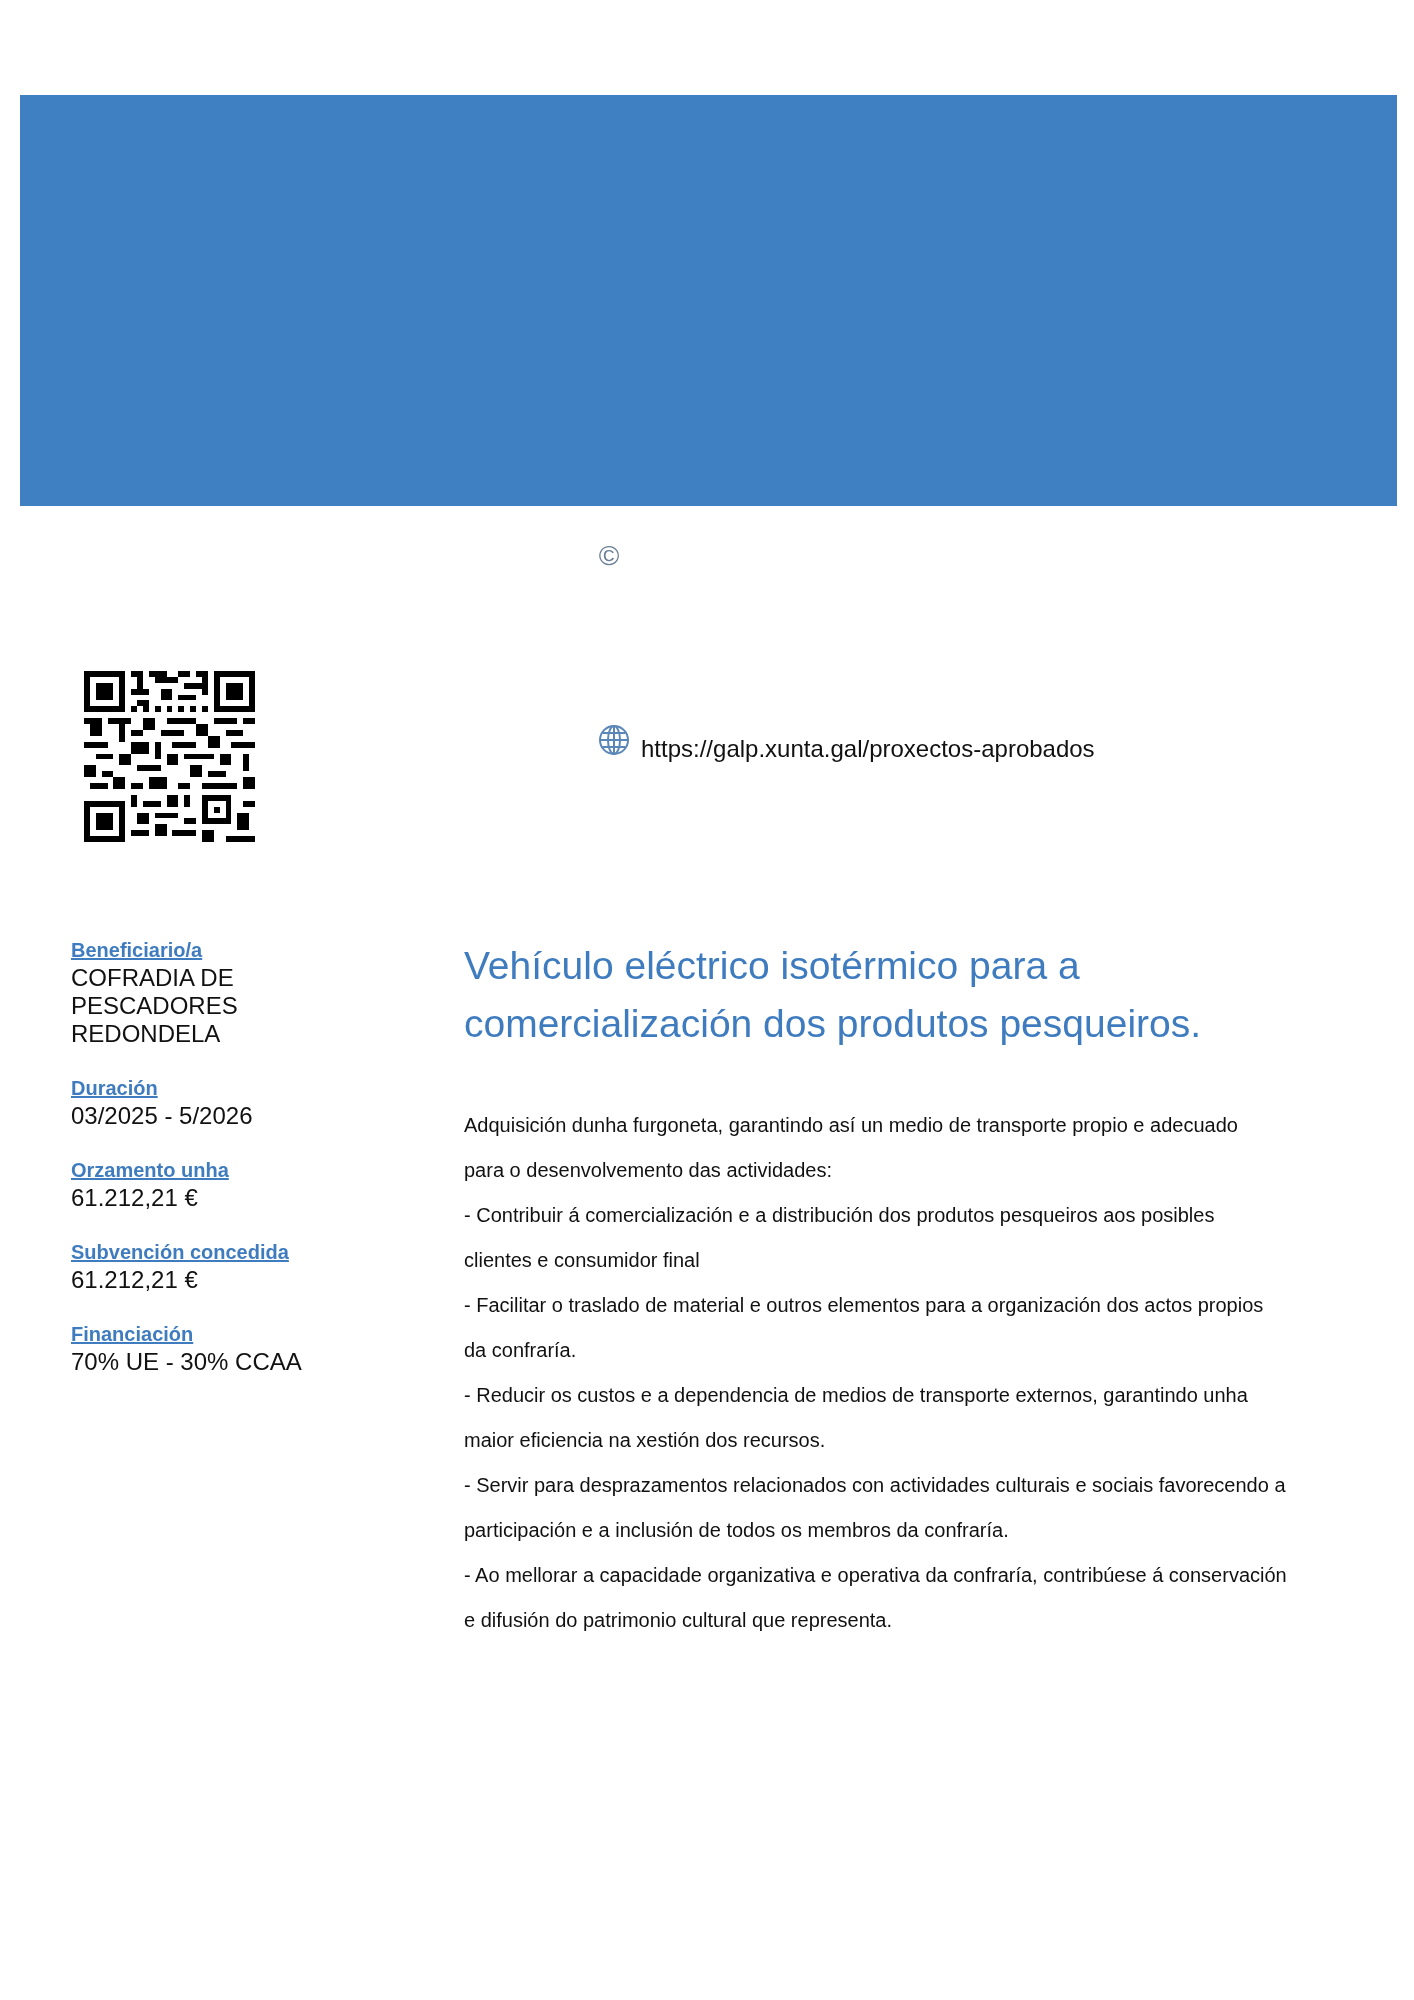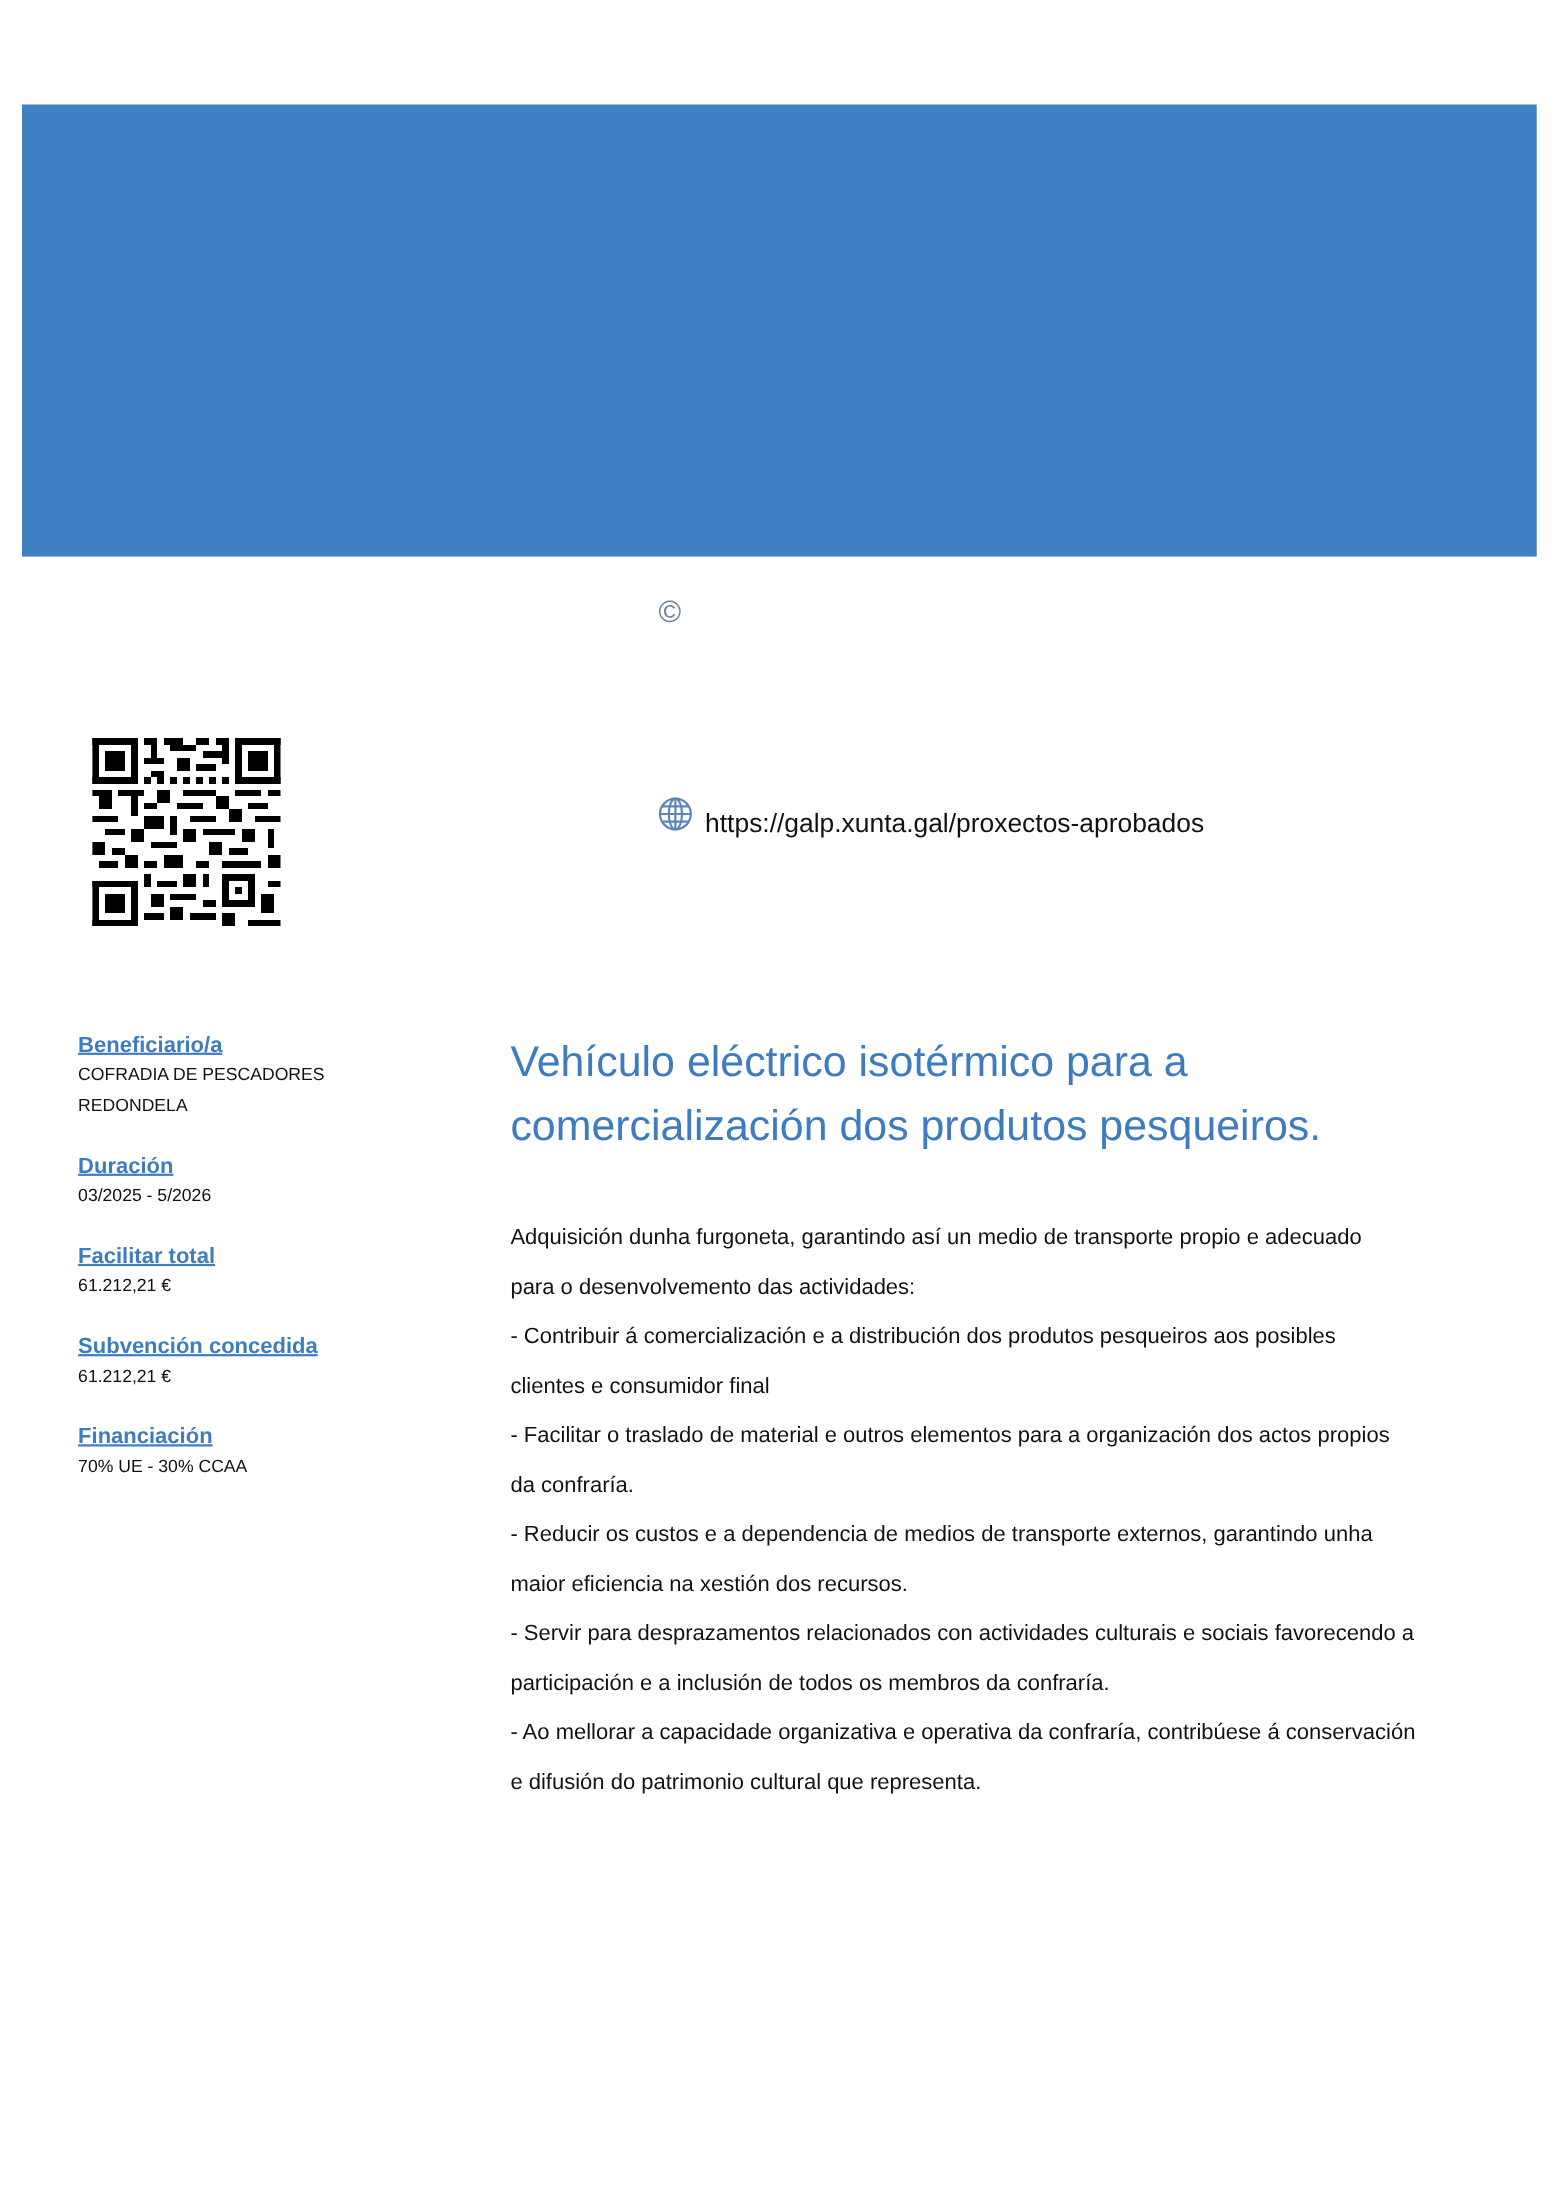--- a/index.html
+++ b/index.html
@@ -22,21 +22,21 @@
   .qr svg { width: 100%; height: 100%; display: block; }
   .web {
     position: absolute; left: 597px; top: 735px; display: flex; align-items: flex-start;
   }
   .globe { width: 34px; height: 34px; margin-right: 10px; margin-top: -12px; }
   .url { font-size: 24px; color: #111; }
 
   .sidebar { position: absolute; left: 71px; top: 936px; width: 320px; }
   .field { margin-bottom: 26px; }
   .field-label { color: #3f7cbf; font-weight: bold; font-size: 20px; line-height: 28px; text-decoration: underline; }
-  .field-value { font-size: 16px; line-height: 28px; color: #111; }
+  .field-value { font-size: 24px; line-height: 28px; color: #111; }
 
   .main { position: absolute; left: 464px; top: 937px; width: 890px; }
   .title {
     color: #3f7cbf; font-weight: normal; font-size: 39px; line-height: 58px; margin: 0;
   }
   .desc { margin-top: 50px; font-size: 20px; line-height: 45px; color: #111; }
   .desc p { margin: 0; }
 </style>
 </head>
 <body>
@@ -159,21 +159,21 @@
   <div class="field">
     <div class="field-label">Beneficiario/a</div>
     <div class="field-value">COFRADIA DE PESCADORES</div>
     <div class="field-value">REDONDELA</div>
   </div>
   <div class="field">
     <div class="field-label">Duración</div>
     <div class="field-value">03/2025 - 5/2026</div>
   </div>
   <div class="field">
-    <div class="field-label">Facilitar total</div>
+    <div class="field-label">Orzamento unha</div>
     <div class="field-value">61.212,21 €</div>
   </div>
   <div class="field">
     <div class="field-label">Subvención concedida</div>
     <div class="field-value">61.212,21 €</div>
   </div>
   <div class="field">
     <div class="field-label">Financiación</div>
     <div class="field-value">70% UE - 30% CCAA</div>
   </div>

